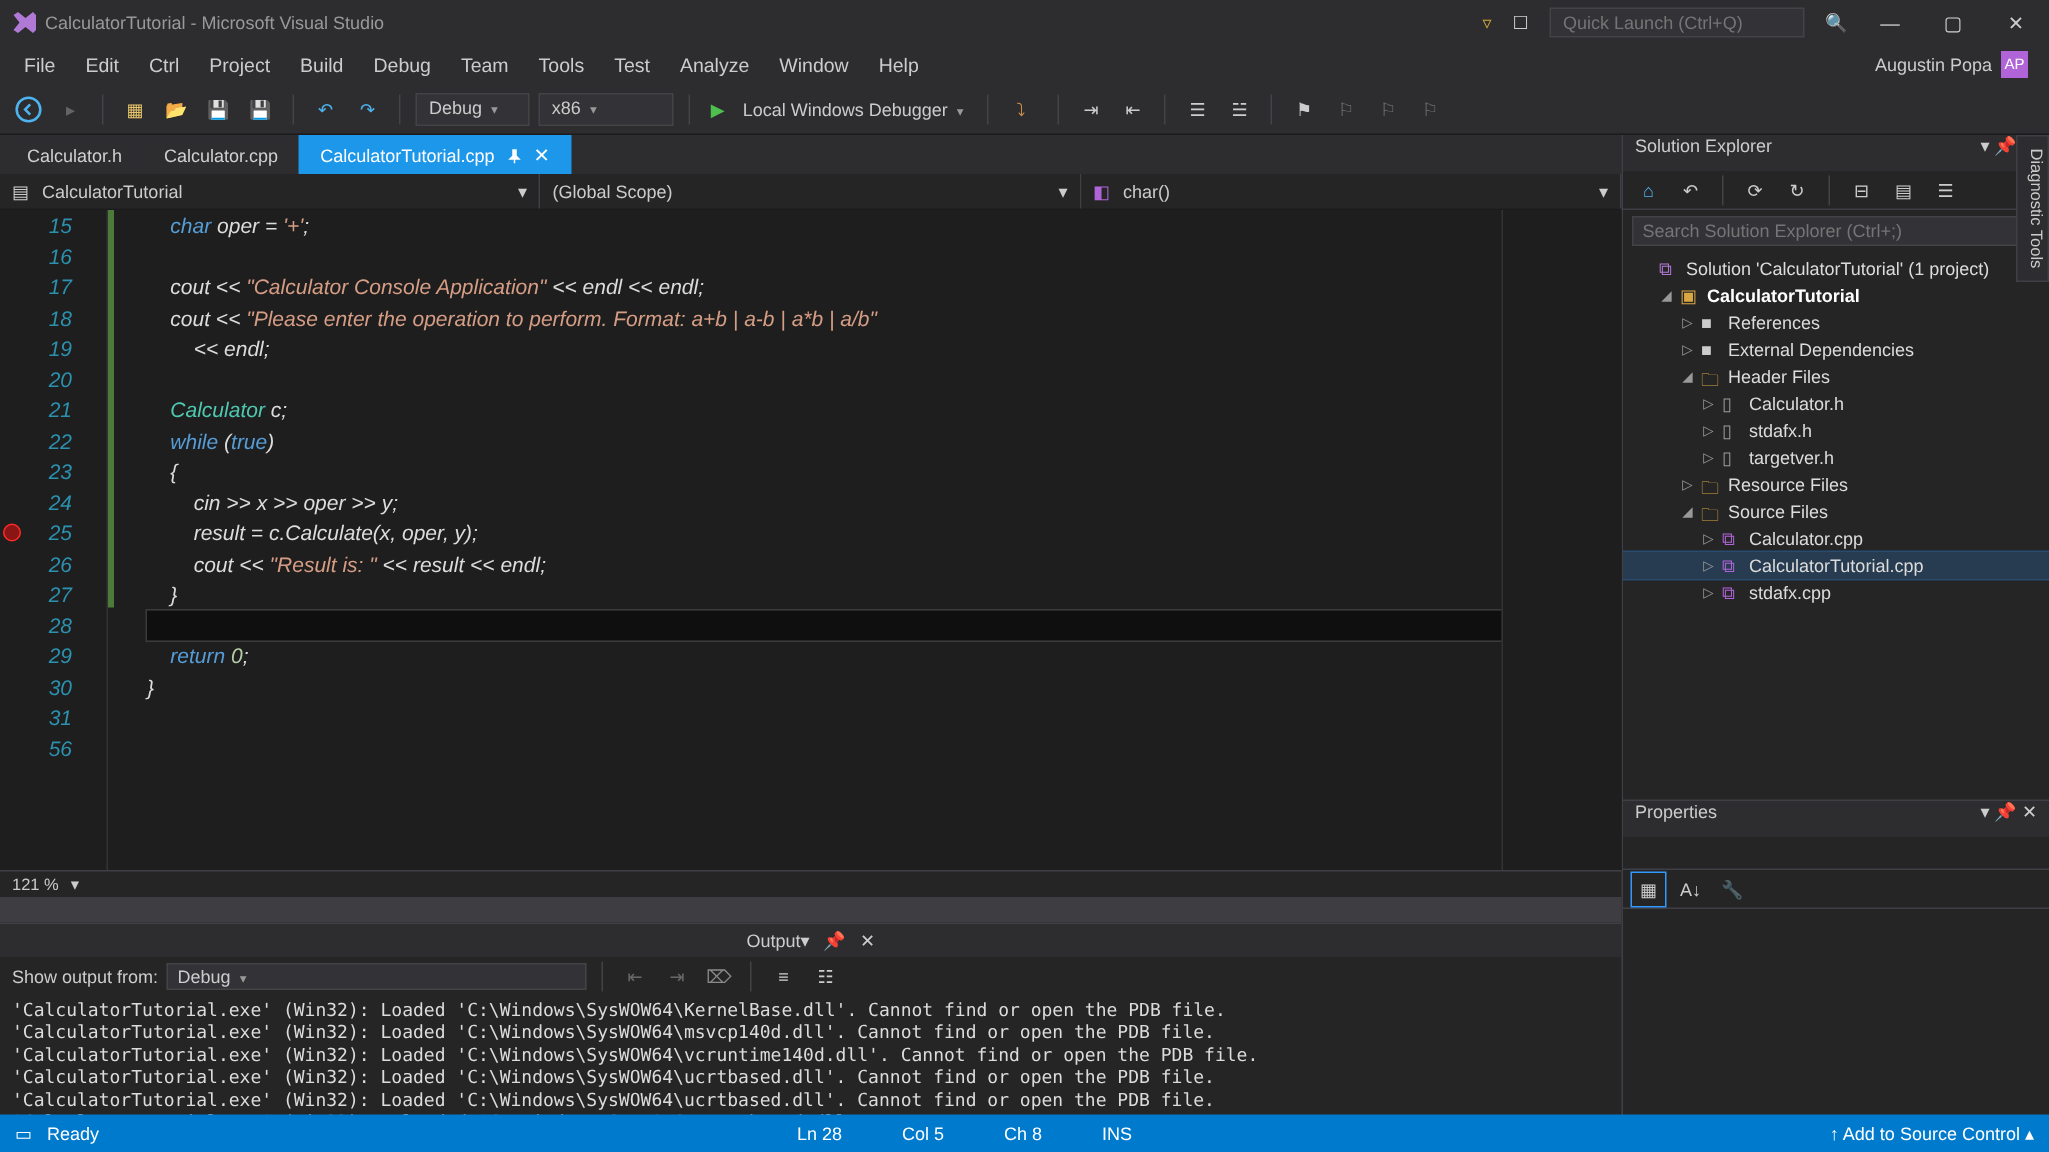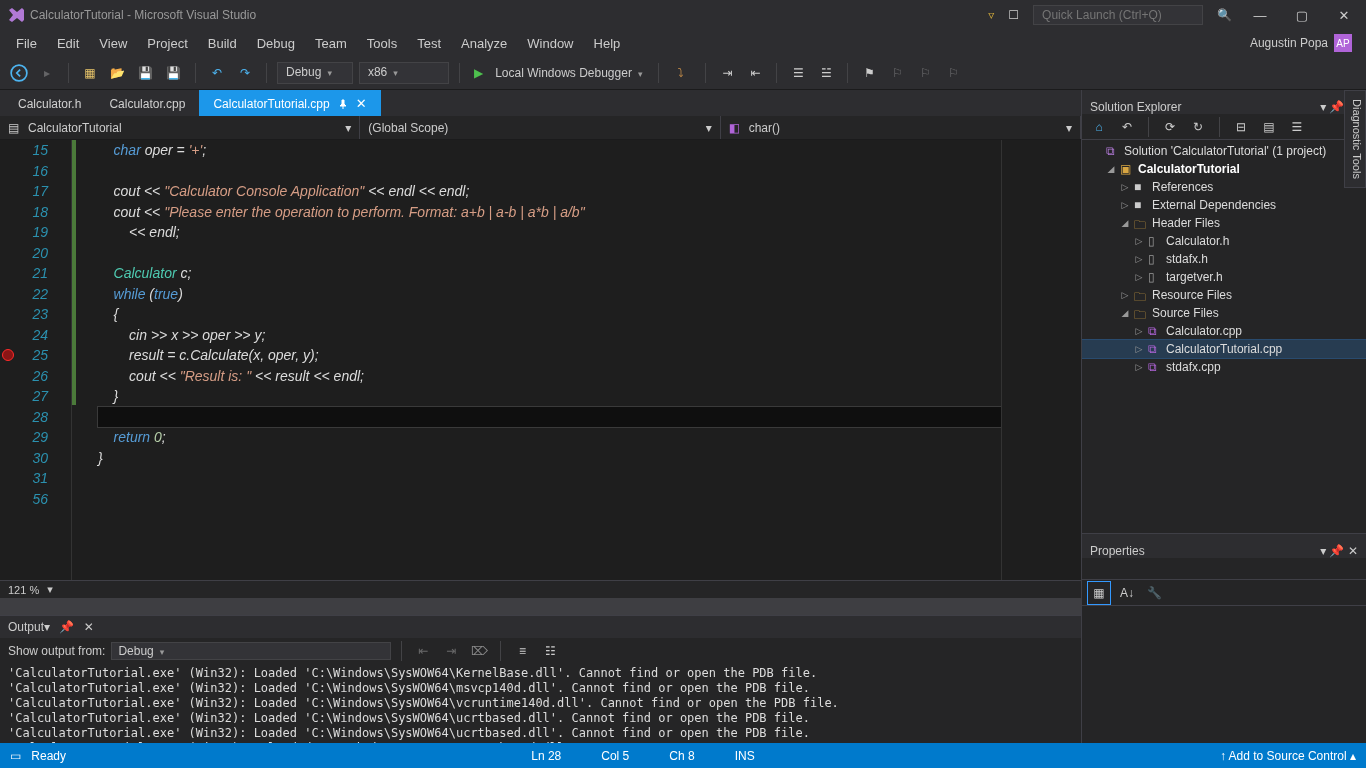--- a/index.html
+++ b/index.html
@@ -41,26 +41,26 @@
 .code { flex:1; font-family:Consolas,monospace; font-size:14px; line-height:20.5px; white-space:pre; color:#dcdcdc; padding-left:26px; position:relative;}
 .code .kw { color:#569cd6; }
 .code .type { color:#4ec9b0; }
 .code .str { color:#d69d85; }
 .code .num { color:#b5cea8; }
 .code-line.current { background:#0f0f0f; outline:1px solid #3a3a3a; }
 .track-green { position:absolute; left:0; top:0; width:4px; background:#4b7a3a; }
 .minimap { width:80px; background:#1e1e1e; border-left:1px solid #333; }
 .zoom-bar { height:18px; background:#252526; display:flex; align-items:center; padding:0 8px; gap:8px; font-size:11px; color:#ccc; border-top:1px solid #3f3f46;}
 #output-panel { height:178px; background:#252526; display:flex; flex-direction:column; border-top:1px solid #3f3f46;}
-.out-header { height:22px; background:#2d2d30; display:flex; align-items:center; justify-content:flex-start; padding:0 8px; font-size:12px;}
+.out-header { height:22px; background:#2d2d30; display:flex; align-items:center; justify-content:center; padding:0 8px; font-size:12px;}
 .out-filter { height:26px; display:flex; align-items:center; gap:6px; padding:0 8px; font-size:12px; color:#ccc; }
 .out-select { background:#333337; border:1px solid #434346; color:#ccc; font-size:12px; padding:1px 6px; width:280px;}
 .out-text { flex:1; font-family:Consolas,monospace; font-size:12px; line-height:15px; color:#dcdcdc; padding:2px 8px; overflow:hidden; white-space:pre;}
 .sidepanel { width:285px; background:#252526; display:flex; flex-direction:column; border-left:1px solid #3f3f46; }
-.panel-header { height:24px; background:#2d2d30; display:flex;align-items:flex-end;justify-content:space-between; padding:0 8px; font-size:12px; }
+.panel-header { height:24px; background:#2d2d30; display:flex;align-items:flex-start;justify-content:space-between; padding:0 8px; font-size:12px; }
 .panel-tools { height:26px; display:flex; align-items:center; gap:6px; padding:0 6px; border-bottom:1px solid #3f3f46;}
 .search-sol { margin:4px 6px; background:#333337; border:1px solid #434346; color:#999; padding:2px 6px; font-size:12px;}
 .tree { flex:1; padding:2px 0; font-size:12px; overflow:auto;}
 .tree-row { display:flex; align-items:center; gap:4px; height:18px; padding-left:6px; color:#dcdcdc;}
 .tree-row.sel { background:#3399ff33; outline:1px solid #3399ff55;}
 .tree-ind { display:inline-block; }
 .tw { width:10px; display:inline-block; text-align:center; color:#999; font-size:9px;}
 .ticon { width:14px; height:14px; display:inline-block; }
 .props { height:260px; border-top:1px solid #3f3f46; }
 .statusbar { height:25px; background:#007acc; color:#fff; display:flex; align-items:center; font-size:12px; padding:0 10px; justify-content:space-between; position:absolute; bottom:0; left:0; right:0;}
@@ -91,21 +91,21 @@
     <span class="win-btn">—</span>
     <span class="win-btn">▢</span>
     <span class="win-btn">✕</span>
   </div>
 </div>
 
 <div class="menubar">
   <div class="menus" id="menus">
       <span class="menu-item">File</span>
       <span class="menu-item">Edit</span>
-      <span class="menu-item">View</span>
+      <span class="menu-item">Ctrl</span>
       <span class="menu-item">Project</span>
       <span class="menu-item">Build</span>
       <span class="menu-item">Debug</span>
       <span class="menu-item">Team</span>
       <span class="menu-item">Tools</span>
       <span class="menu-item">Test</span>
       <span class="menu-item">Analyze</span>
       <span class="menu-item">Window</span>
       <span class="menu-item">Help</span>
     </div>
@@ -275,20 +275,21 @@
       <span class="tb-btn blue">⌂</span>
       <span class="tb-btn">↶</span>
       <span class="tb-sep"></span>
       <span class="tb-btn">⟳</span>
       <span class="tb-btn">↻</span>
       <span class="tb-sep"></span>
       <span class="tb-btn">⊟</span>
       <span class="tb-btn">▤</span>
       <span class="tb-btn">☰</span>
     </div>
+    <input class="search-sol" placeholder="Search Solution Explorer (Ctrl+;)" style="">
     <div class="tree" id="tree">
         <div class="tree-row">
           <span class="tree-ind" style="width:0px"></span>
           <span class="tw"></span>
           <span class="ticon" style="color:#b179d6">⧉</span>
           <span style="">Solution 'CalculatorTutorial' (1 project)</span>
         </div>
         <div class="tree-row">
           <span class="tree-ind" style="width:14px"></span>
           <span class="tw">◢</span>

